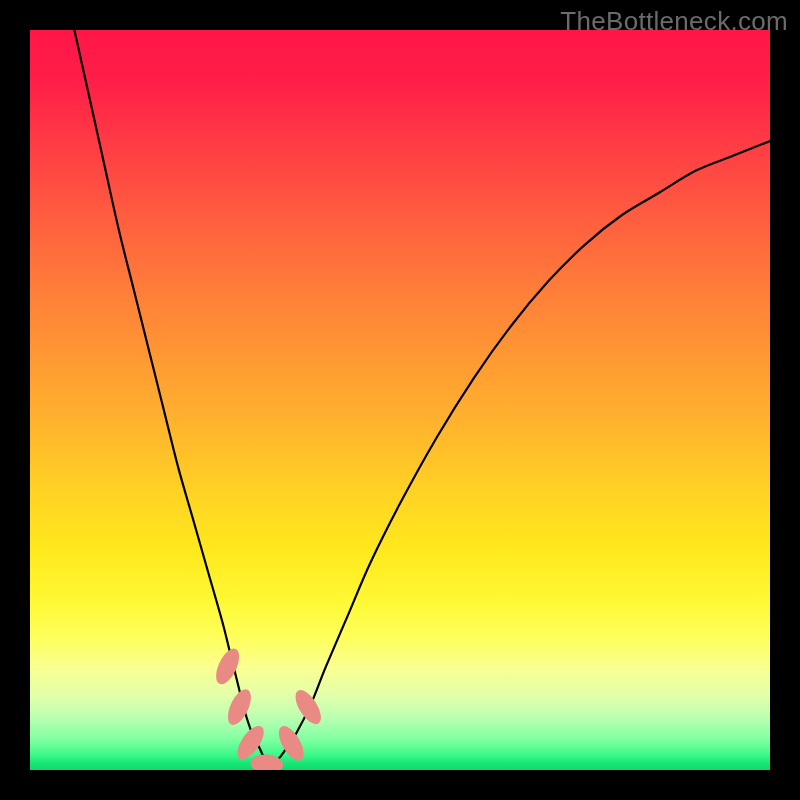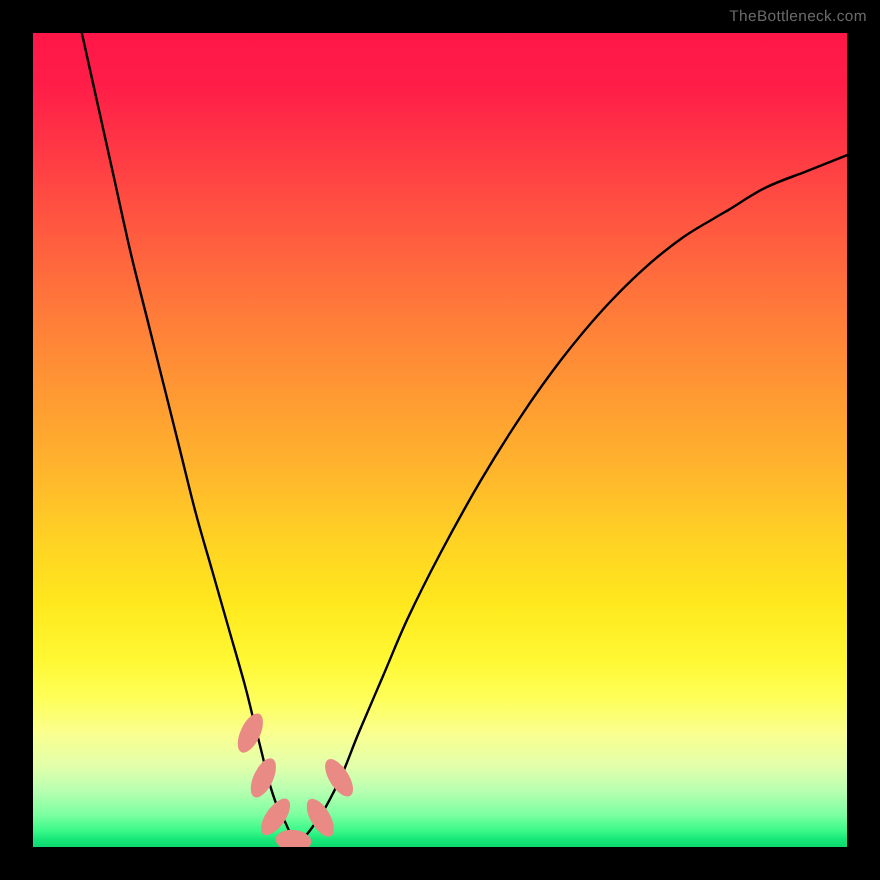--- a/index.html
+++ b/index.html
@@ -15,21 +15,21 @@
     position: relative;
     width: 800px;
     height: 800px;
     background: #000;
   }
   .watermark {
     position: absolute;
     top: 6px;
     right: 12px;
     color: #6b6b6b;
-    font-size: 14px;
+    font-size: 26px;
     font-weight: 500;
     letter-spacing: 0.3px;
     z-index: 10;
     user-select: none;
   }
   .plot-area {
     position: absolute;
     left: 30px;
     top: 30px;
     width: 740px;

